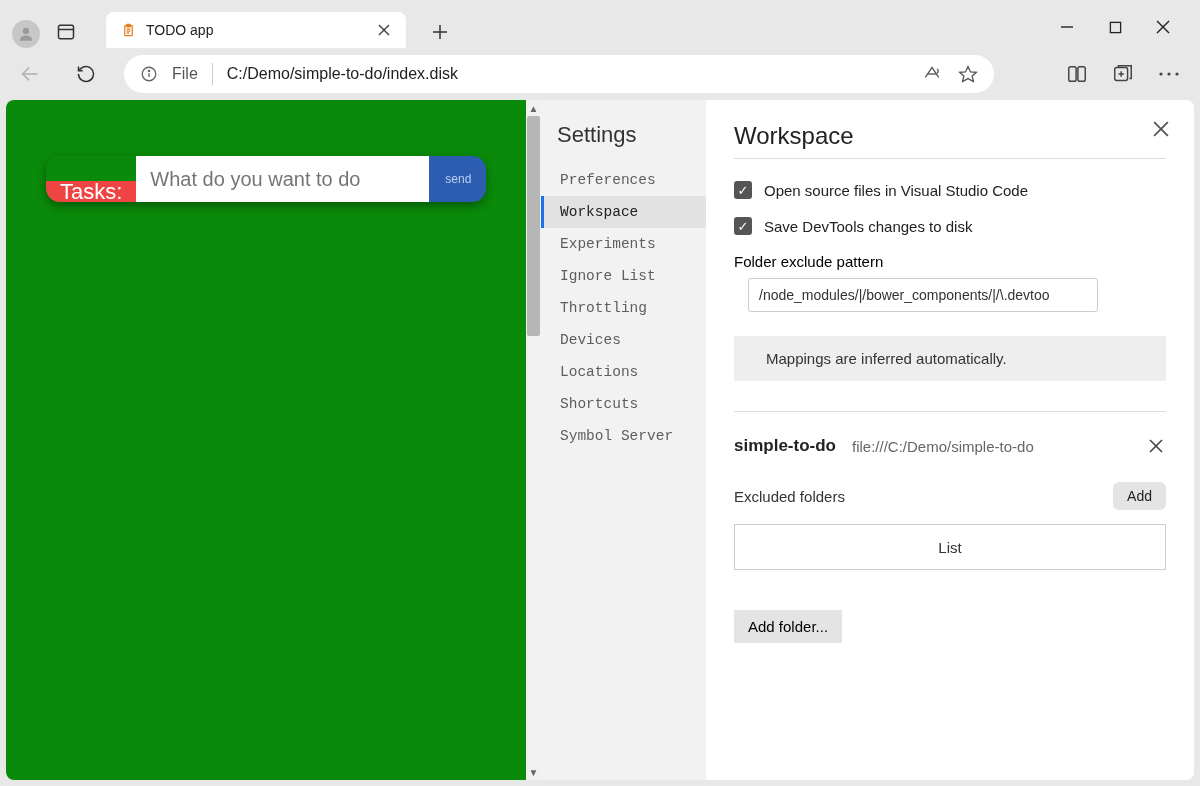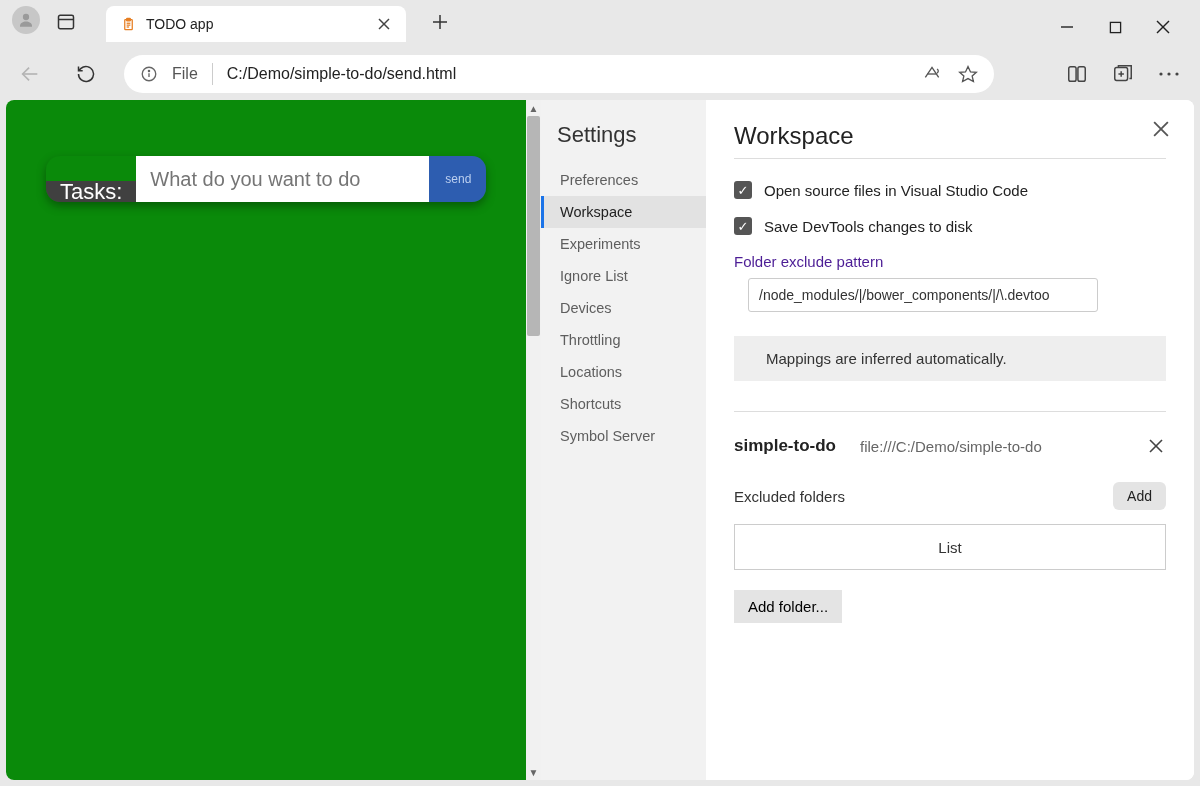--- a/index.html
+++ b/index.html
@@ -15,21 +15,21 @@
   .window {
     width: 1200px; height: 786px;
     background: #e8e8e8;
     border-radius: 10px;
     position: relative;
   }
 
   .tabstrip {
     height: 48px;
     display: flex;
-    align-items: flex-start;
+    align-items: flex-end;
     padding: 6px 8px 0 8px;
   }
   .profile-icon {
     width: 28px; height: 28px;
     border-radius: 50%;
     background: #c7c7c7;
     margin: 0 10px 0 4px;
     display:flex;align-items:center;justify-content:center;
   }
   .tabview-icon {
@@ -145,21 +145,21 @@
     margin: 56px 28px 0 40px;
     height: 46px;
     display:flex;
     align-items:stretch;
     border-radius:14px;
     overflow:hidden;
     box-shadow: 0 4px 10px rgba(0,0,0,.35);
     width: 440px;
   }
   .todo-form .label {
-    background:#404040;color:#fff;
+    background:#ef4444;color:#fff;
     display:flex;align-items:center;
     padding: 0 14px;
     font-size:22px;
     margin-top:25px;
   }
   .todo-form input {
     flex:1;border:none;outline:none;
     padding:16px 14px;
     font-size:20px;
     color:#888;
@@ -188,20 +188,21 @@
     font-weight:400;
     padding: 0 16px 16px 16px;
     color:#333;
   }
   .dt-nav-item {
     padding: 8px 16px;
     font-size:14.5px;
     color:#5e5e5e;
     cursor:pointer;
     border-left:3px solid transparent;
+    font-family:Liberation Mono, monospace;
   }
   .dt-nav-item.active {
     background:#e2e2e2;
     color:#222;
     border-left-color:#1a73e8;
   }
 
   .dt-main {
     flex:1;
     position:relative;
@@ -226,42 +227,42 @@
     gap:12px;
     margin-bottom:18px;
     font-size:15px;
   }
   .cb {
     width:18px;height:18px;border-radius:3px;
     background:#555;
     display:flex;align-items:center;justify-content:center;
     color:#fff;font-size:13px;line-height:1;
   }
-  .field-label { font-size:15px;color:#4c1d95;margin-bottom:8px;margin-top:6px; }
+  .field-label { font-size:15px;color:#000000;margin-bottom:8px;margin-top:6px; }
   .text-input {
     width: 350px;
     height:34px;
     border:1px solid #ccc;
     border-radius:3px;
     padding:0 10px;
     font-size:14px;
     color:#333;
     margin-left:14px;
   }
   .info-box {
     background:#eee;
     padding:14px 32px;
     margin-top:24px;
     font-size:15px;
     color:#333;
   }
   .divider-h { height:1px;background:#ddd;margin:30px 0 24px 0; }
 
   .folder-row {
-    display:flex;align-items:center;gap:24px;
+    display:flex;align-items:center;gap:16px;
     font-size:16px;
   }
   .folder-row .name { font-weight:700;font-size:17px; }
   .folder-row .path { color:#666;font-size:15px; }
   .folder-row .remove { margin-left:auto;color:#444;cursor:pointer;width:20px;height:20px;display:flex;align-items:center;justify-content:center; }
 
   .excluded-row {
     display:flex;align-items:center;margin-top:26px;
   }
   .excluded-row .lbl { font-size:15px;color:#333; }
@@ -278,21 +279,21 @@
     height:46px;
     display:flex;align-items:center;justify-content:center;
     font-size:15px;color:#333;
     margin-top:14px;
   }
   .add-folder-btn {
     background:#e4e4e4;
     border:none;
     padding:8px 14px;
     font-size:15px;
-    margin-top:20px;
+    margin-top:40px;
     cursor:pointer;
   }
 
   svg { display:block; }
 </style>
 </head>
 <body>
 
 <div class="window">
 
@@ -369,21 +370,21 @@
     <div class="addressbar">
       <span>
         <svg width="18" height="18" viewBox="0 0 24 24" fill="none" stroke="#666" stroke-width="1.8">
             <circle cx="12" cy="12" r="9"></circle>
             <line x1="12" y1="11" x2="12" y2="16"></line>
             <circle cx="12" cy="8" r="0.8" fill="#666"></circle>
           </svg>
       </span>
       <span>File</span>
       <span class="divider"></span>
-      <span style="color:#222">C:/Demo/simple-to-do/send.html</span>
+      <span style="color:#222">C:/Demo/simple-to-do/index.disk</span>
       <span style="margin-left:auto;display:flex;gap:16px;align-items:center">
         <span>
             <svg width="20" height="20" viewBox="0 0 24 24" fill="none" stroke="#555" stroke-width="1.6">
               <path d="M4 16 L12 4 L20 16"></path>
               <line x1="6.5" y1="12" x2="17.5" y2="12"></line>
               <path d="M18 6c2 1 2 4 0 5"></path>
             </svg>
           </span>
         <span>
             <svg width="20" height="20" viewBox="0 0 24 24" fill="none" stroke="#555" stroke-width="1.6">
@@ -434,22 +435,22 @@
     </div>
 
     <div class="devtools">
       <div class="dt-sidebar">
         <h1>Settings</h1>
         <div id="dt-nav">
             <div class="dt-nav-item">Preferences</div>
             <div class="dt-nav-item active">Workspace</div>
             <div class="dt-nav-item">Experiments</div>
             <div class="dt-nav-item">Ignore List</div>
+            <div class="dt-nav-item">Throttling</div>
             <div class="dt-nav-item">Devices</div>
-            <div class="dt-nav-item">Throttling</div>
             <div class="dt-nav-item">Locations</div>
             <div class="dt-nav-item">Shortcuts</div>
             <div class="dt-nav-item">Symbol Server</div>
           </div>
       </div>
       <div class="dt-main">
         <div class="dt-close">
           <svg width="16" height="16" viewBox="0 0 14 14" stroke="#555" stroke-width="1.6">
               <line x1="1" y1="1" x2="13" y2="13"></line>
               <line x1="13" y1="1" x2="1" y2="13"></line>

